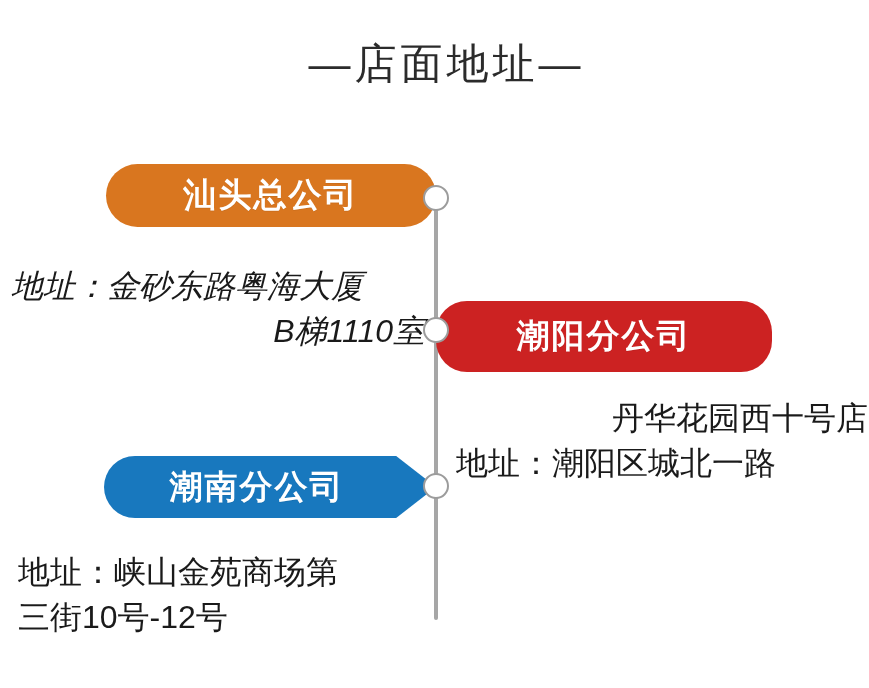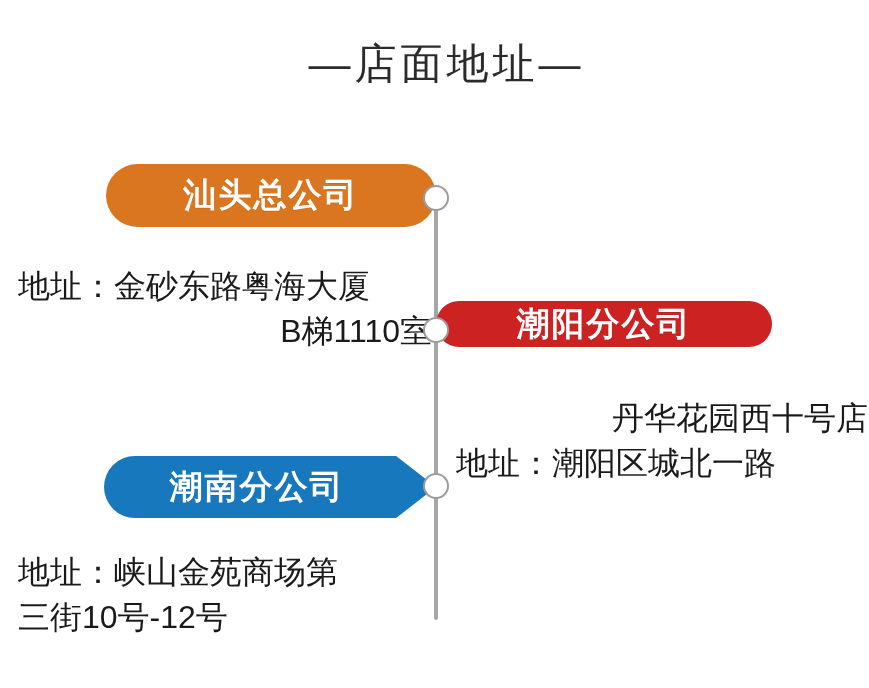--- a/index.html
+++ b/index.html
@@ -87,21 +87,21 @@
     height: 63px;
     background: #d9761f;
     border-radius: 32px;
   }
 
   
   .badge-red {
     left: 436px;
     top: 301px;
     width: 336px;
-    height: 46px;
+    height: 71px;
     background: #cc2222;
     border-radius: 31px;
   }
 
   
   .badge-blue {
     left: 104px;
     top: 456px;
     width: 332px;
     height: 62px;
@@ -119,24 +119,25 @@
     font-size: 32px;
     line-height: 1.42;
     color: #1a1a1a;
     font-weight: 400;
     font-family: "Liberation Sans", "DejaVu Sans", sans-serif;
     white-space: nowrap;
   }
   .address .line { display: block; }
 
   .address-1 {
-    left: 18px;
+    left: 11px;
     top: 264px;
     text-align: right;
     width: 414px;
+    font-style: italic;
   }
   .address-1 .line-1 { text-align: left; }
   .address-1 .line-2 { text-align: right; }
 
   .address-2 {
     left: 456px;
     top: 396px;
     width: 412px;
     text-align: left;
   }

